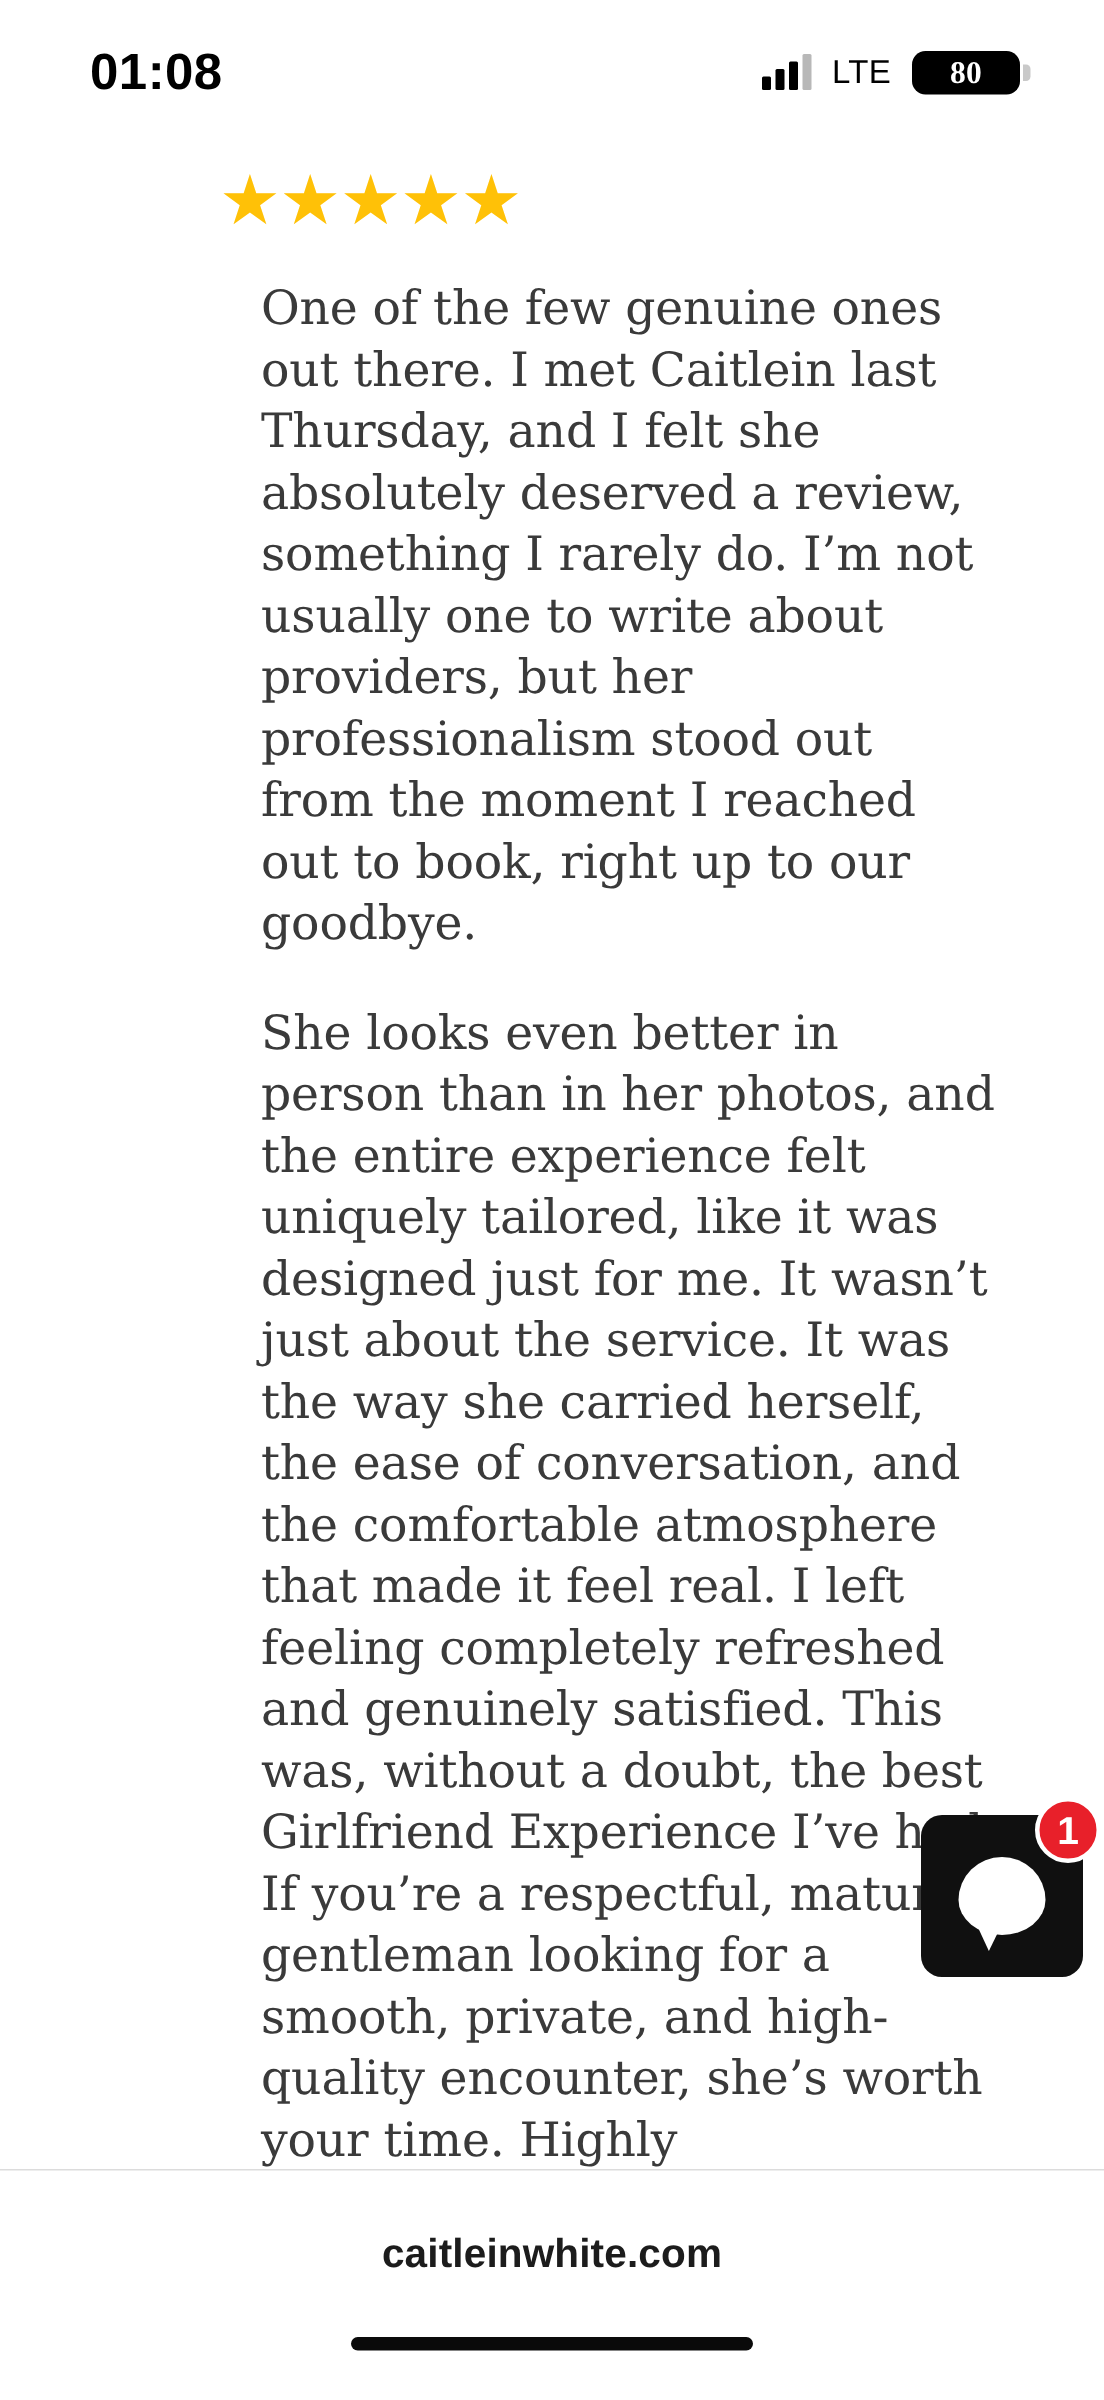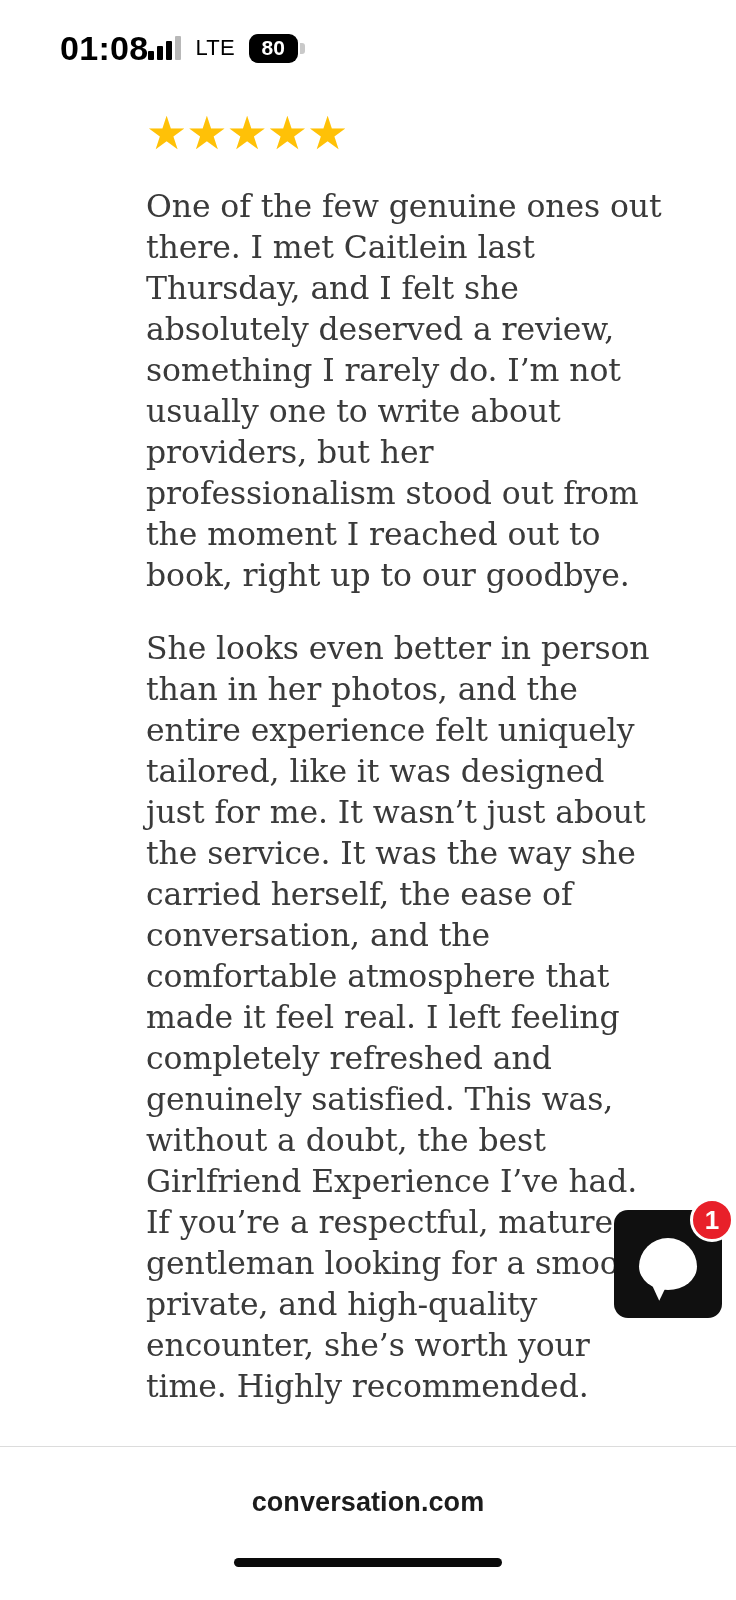--- a/index.html
+++ b/index.html
@@ -18,21 +18,21 @@
     display: flex;
     flex-direction: column;
   }
 
   
   .status-bar {
     height: 96px;
     flex: 0 0 96px;
     display: flex;
     align-items: center;
-    justify-content: flex-start;
+    justify-content: space-between;
     padding: 0 56px 0 60px;
   }
   .status-time {
     font-size: 34px;
     font-weight: 600;
     letter-spacing: 0.3px;
     color: #000;
     font-family: "Liberation Sans", sans-serif;
   }
   .status-right {
@@ -57,27 +57,28 @@
   .signal i:nth-child(3) { height: 19px; }
   .signal i:nth-child(4) { height: 24px; background: #b8b8b8; }
   .carrier {
     font-size: 22px;
     font-weight: 500;
     color: #000;
     letter-spacing: 0.2px;
   }
   .battery {
     position: relative;
-    width: 49px;
+    width: 72px;
     height: 29px;
     border-radius: 9px;
     background: #000;
     display: flex;
     align-items: center;
     justify-content: center;
+    font-family: Liberation Serif, serif;
   }
   .battery .pct {
     color: #fff;
     font-size: 21px;
     font-weight: 700;
     letter-spacing: 0.2px;
   }
   .battery:after {
     content: "";
     position: absolute;
@@ -120,20 +121,21 @@
   .review-body {
     padding: 30px 30px 0 146px;
   }
   .review-body p {
     font-family: "DejaVu Serif", serif;
     font-size: 31.5px;
     line-height: 41px;
     color: #3a3a3a;
     margin-bottom: 32px;
     letter-spacing: -0.1px;
+    margin-left: 28px;
   }
   .show-less {
     font-family: "DejaVu Serif", serif;
     font-size: 30px;
     font-weight: 700;
     color: #1a1a1a;
     padding-left: 162px;
     margin-top: -22px;
     display: inline-block;
     cursor: pointer;
@@ -253,19 +255,19 @@
     
 
     
     <div class="chat-fab">
       <span class="bubble"></span>
       <span class="chat-badge">1</span>
     </div>
   </div>
 
   <div class="browser-bar">
-    <span class="site-url">conversation.com</span>
+    <span class="site-url">caitleinwhite.com</span>
   </div>
   <div class="home-indicator-wrap">
     <div class="home-indicator"></div>
   </div>
 
 </div>
 
 </body></html>

